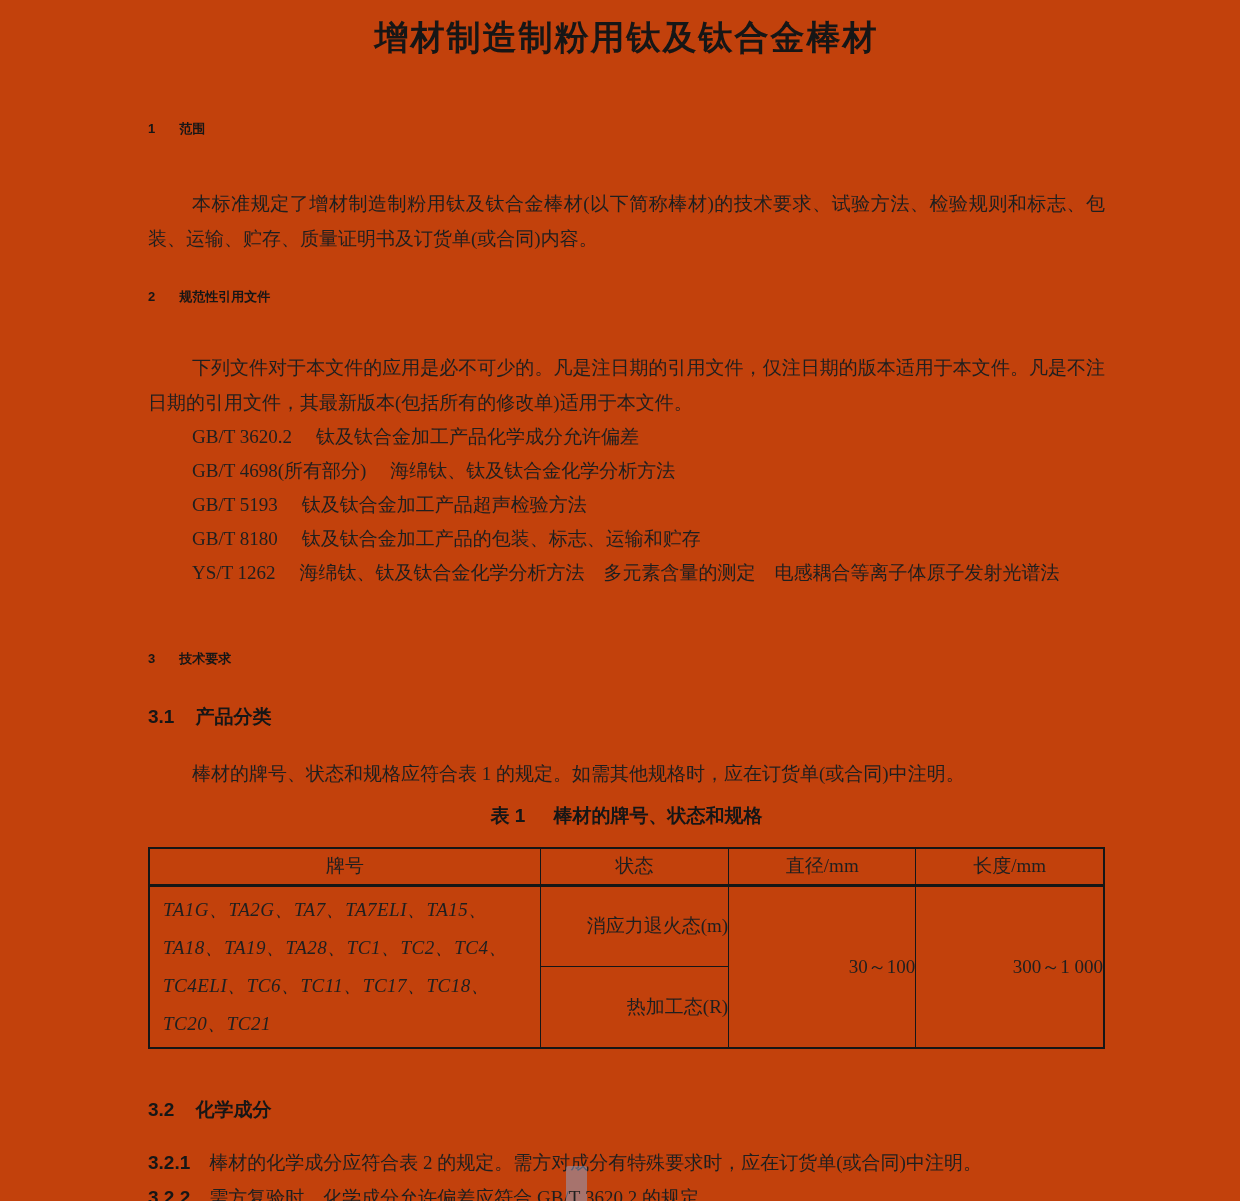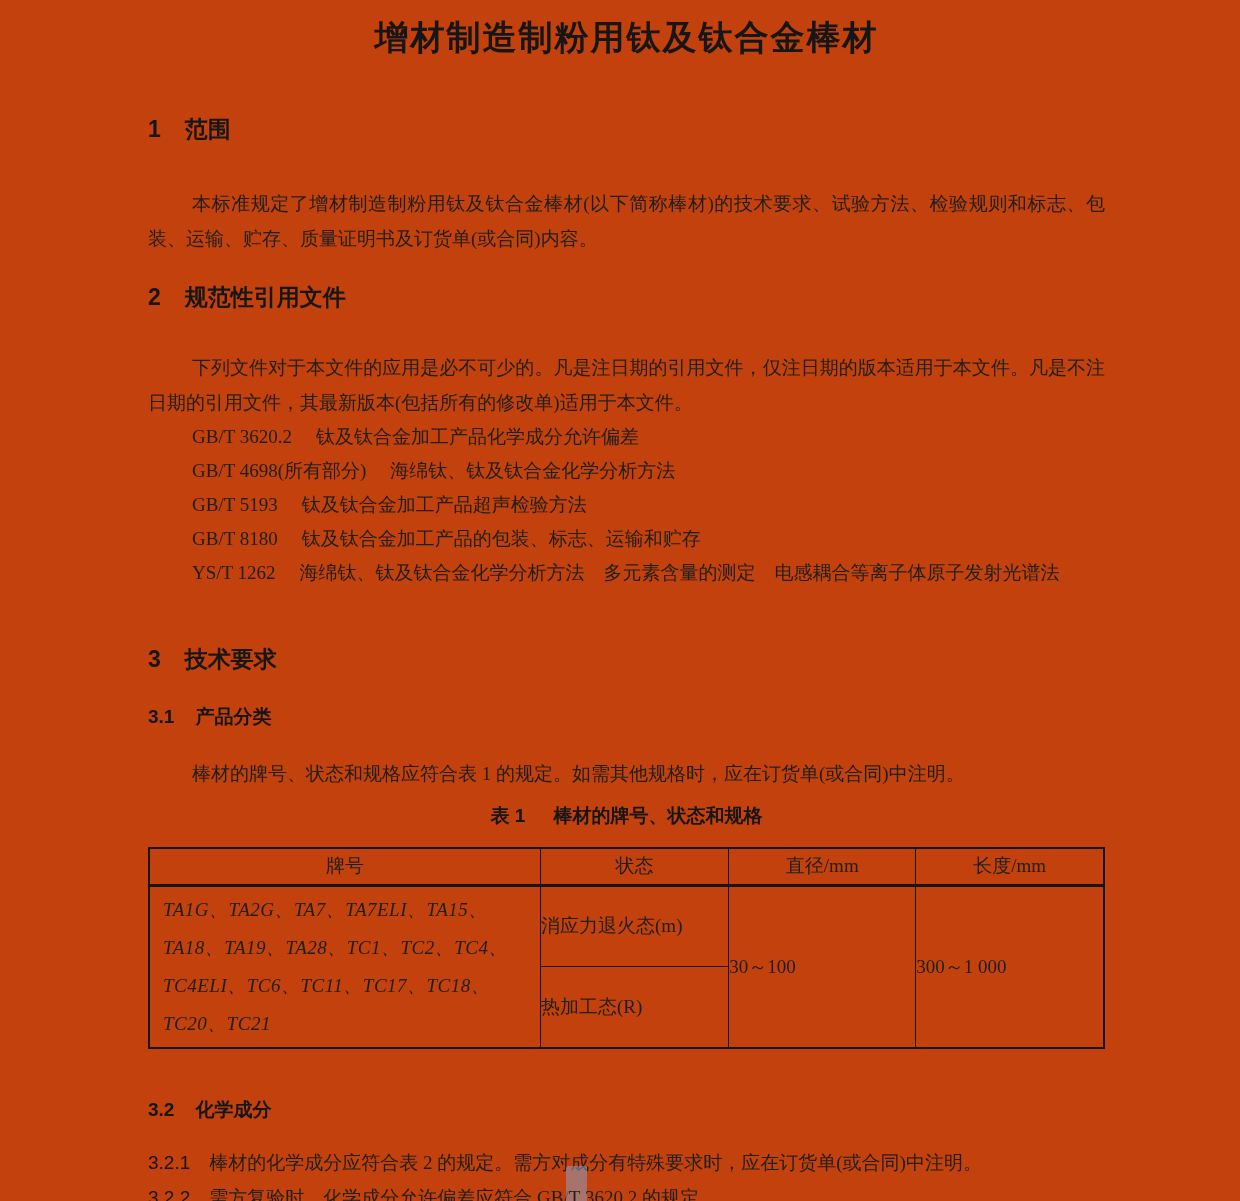--- a/index.html
+++ b/index.html
@@ -21,21 +21,21 @@
     font-weight:bold;
     font-size:34px; line-height:46px;
     letter-spacing:2px;
     text-align:center;
     color:#161616;
   }
   .h2 {
     margin-top:56px;
     font-family:"Liberation Sans","DejaVu Sans",sans-serif;
     font-weight:bold;
-    font-size:23px; line-height:26px;
+    font-size:13px; line-height:26px;
     color:#161616;
   }
   .h2 .h-num { margin-right:24px; }
   .h3 {
     margin-top:32px;
     font-family:"Liberation Sans","DejaVu Sans",sans-serif;
     font-weight:bold;
     font-size:19px; line-height:26px;
     color:#161616;
   }
@@ -83,33 +83,33 @@
   table.t1 thead tr { height:37px; }
   table.t1 thead th { border-bottom:3px solid #161616; text-align:center; }
   table.t1 tbody tr { height:56px; }
   td.grades {
     text-align:left;
     padding:4px 12px 4px 13px;
     line-height:38px;
     letter-spacing:0.5px;
     font-style:italic;
   }
-  td.center { text-align:left; }
+  td.center { text-align:right; }
   .col-grade { width:41%; }
   .col-state { width:19.7%; }
   .col-dia   { width:19.6%; }
   .col-len   { width:19.7%; }
   .clause {
     font-size:19px; line-height:35px;
     text-align:justify;
   }
   .clause-321 { margin-top:22px; }
   .clause .c-num {
     font-family:"Liberation Sans","DejaVu Sans",sans-serif;
-    font-weight:normal;
+    font-weight:bold;
     margin-right:19px;
     color:#161616;
   }
   .hl-stamp {
     display:inline-block;
     background:rgba(137,170,216,0.48);
     padding:14px 7px 3px 3px;
     margin:-14px -7px -3px -3px;
     border-radius:2px;
   }

